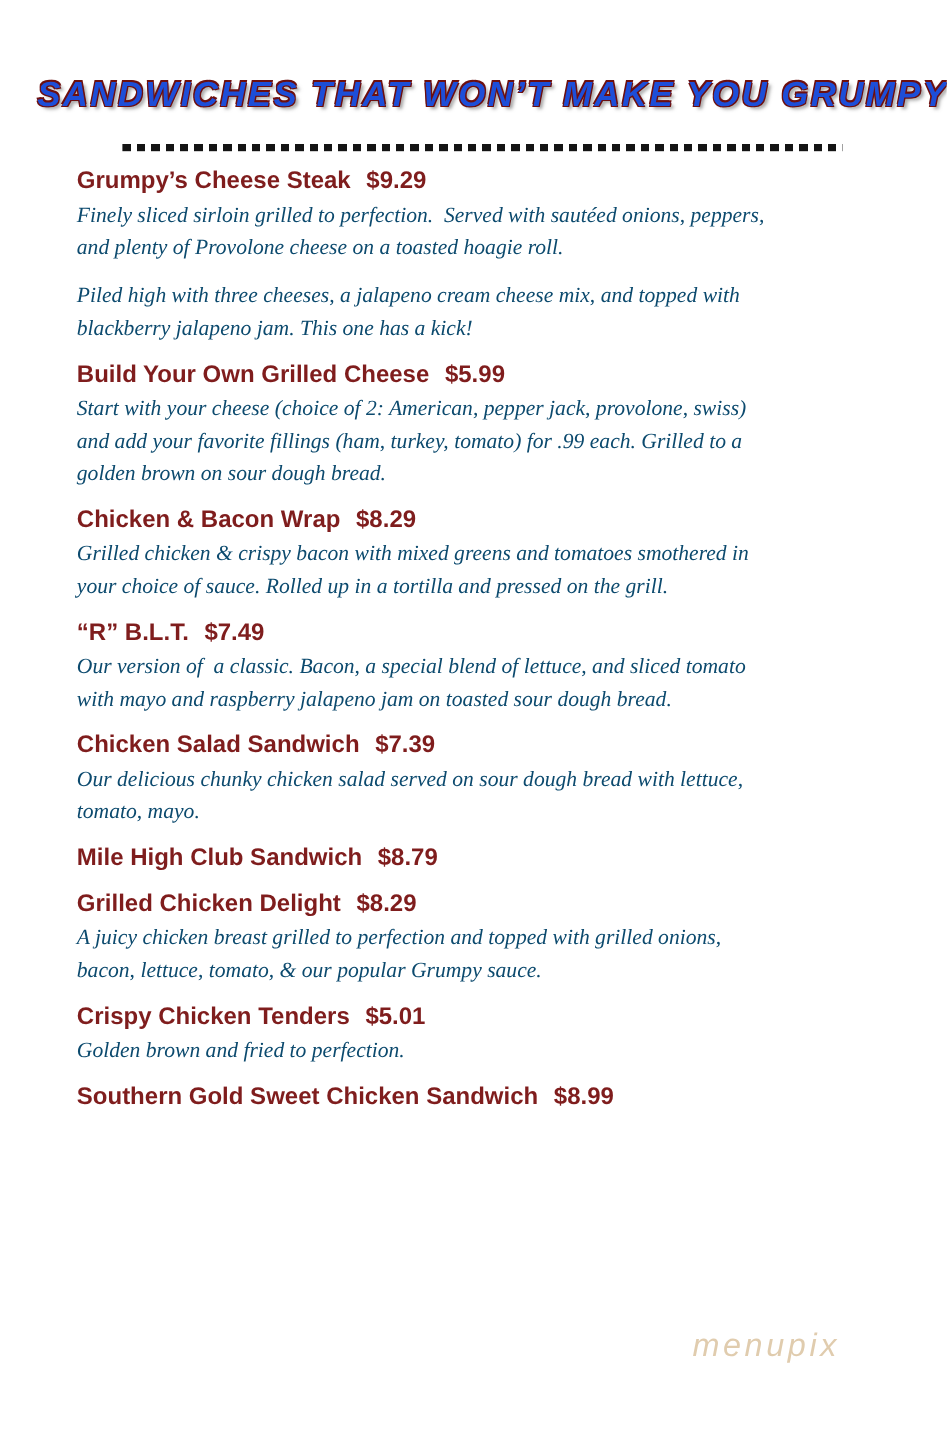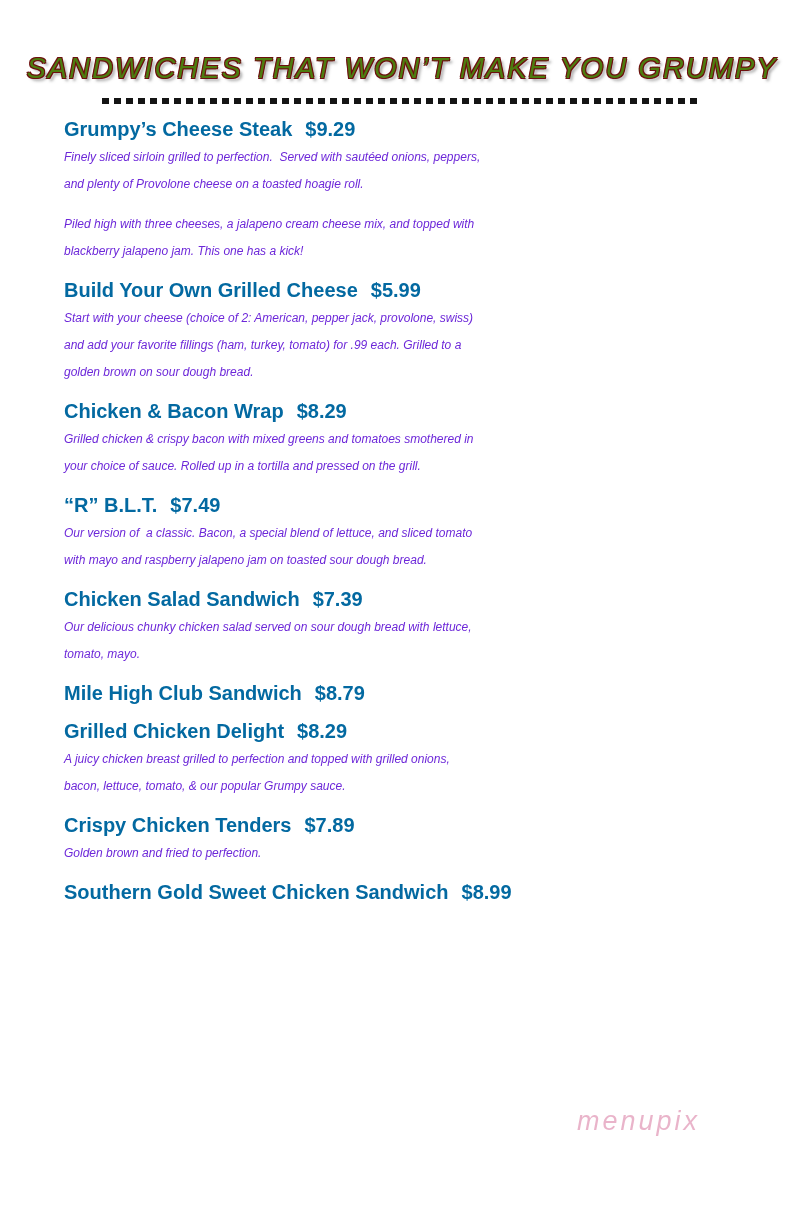--- a/index.html
+++ b/index.html
@@ -18,27 +18,27 @@
     box-sizing: border-box;
     padding: 46px 15px 0 64px;
   }
   .menu-header {
     text-align: center;
     margin: 0 0 0 -49px; 
     width: 774px;
   }
   .menu-title {
     display: inline-block;
-    margin: 5px;
+    margin: 16px;
     font-size: 29px;
     line-height: 34px;
-    font-weight: normal;
+    font-weight: bold;
     font-style: italic;
     letter-spacing: 2px;
-    color: #4d7c0f;
+    color: #1d4ed8;
     text-shadow:
       -1px -1px 0 #6d0f0f,
        1px -1px 0 #6d0f0f,
       -1px  1px 0 #6d0f0f,
        1px  1px 0 #6d0f0f,
        3px  3px 3px rgba(90,90,90,0.55);
     white-space: nowrap;
   }
   .dotted-divider {
     width: 600px;
@@ -55,41 +55,42 @@
     width: 710px;
   }
   .menu-item {
     margin-top: 13px;
   }
   .item-head {
     margin: 0 0 2px 0;
     font-size: 20px;
     line-height: 25px;
     font-weight: bold;
-    color: #0369a1;
+    color: #7f1d1d;
   }
   .item-price {
     margin-left: 13px;
   }
   .item-desc {
     margin: 0;
-    font-size: 12px;
+    font-size: 18px;
     line-height: 27px;
     font-style: italic;
-    color: #6d28d9;
+    color: #0c4a6e;
     white-space: pre-wrap;
+    font-family: Liberation Serif, serif;
   }
   .watermark {
     position: absolute;
     left: 577px;
     top: 1106px;
     font-size: 27px;
     font-style: italic;
     letter-spacing: 3px;
-    color: #be185d;
+    color: #a16207;
     opacity: 0.32;
     pointer-events: none;
   }
 </style>
 </head>
 <body>
 
 <div class="page">
 
   <header class="menu-header">
@@ -140,21 +141,21 @@
       <h2 class="item-head"><span class="item-name">Mile High Club Sandwich</span><span class="item-price">$8.79</span></h2>
     </section>
 
     <section class="menu-item">
       <h2 class="item-head"><span class="item-name">Grilled Chicken Delight</span><span class="item-price">$8.29</span></h2>
       <p class="item-desc">A juicy chicken breast grilled to perfection and topped with grilled onions,
 bacon, lettuce, tomato, &amp; our popular Grumpy sauce.</p>
     </section>
 
     <section class="menu-item">
-      <h2 class="item-head"><span class="item-name">Crispy Chicken Tenders</span><span class="item-price">$7.89</span></h2>
+      <h2 class="item-head"><span class="item-name">Crispy Chicken Tenders</span><span class="item-price">$5.01</span></h2>
       <p class="item-desc">Golden brown and fried to perfection.</p>
     </section>
 
     <section class="menu-item">
       <h2 class="item-head"><span class="item-name">Southern Gold Sweet Chicken Sandwich</span><span class="item-price">$8.99</span></h2>
     </section>
 
   </main>
 
   <div class="watermark">menupix</div>

